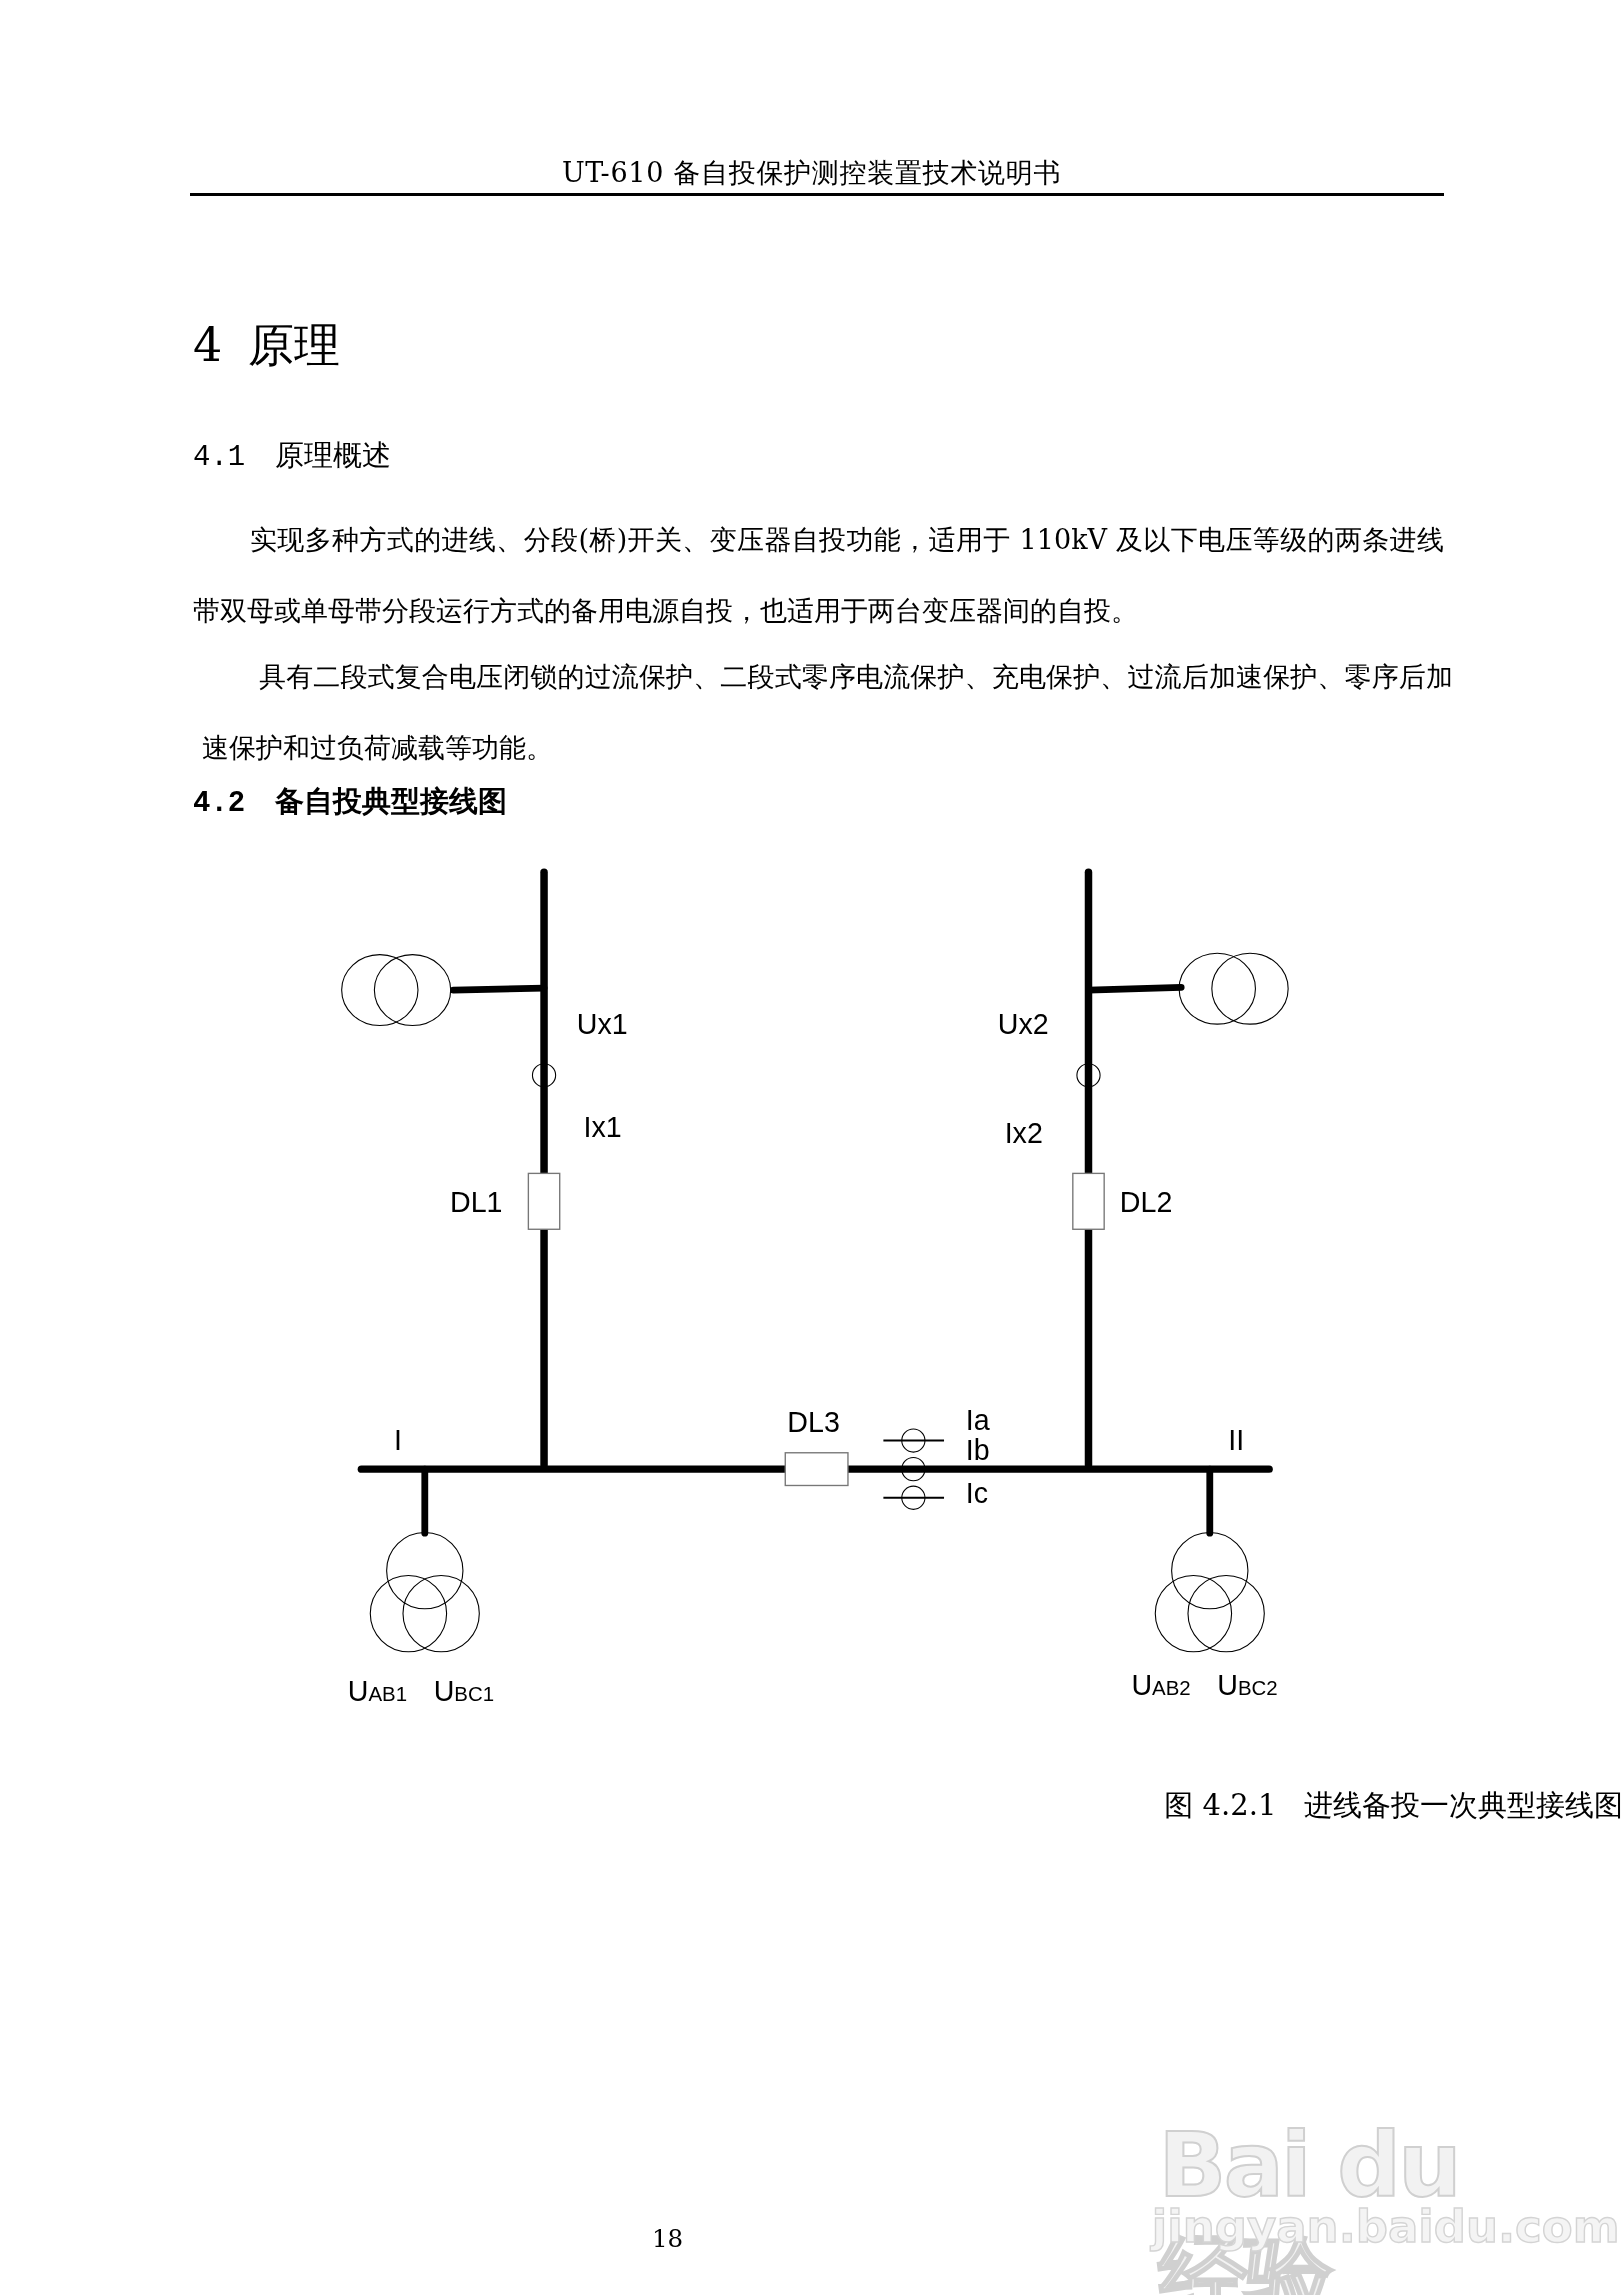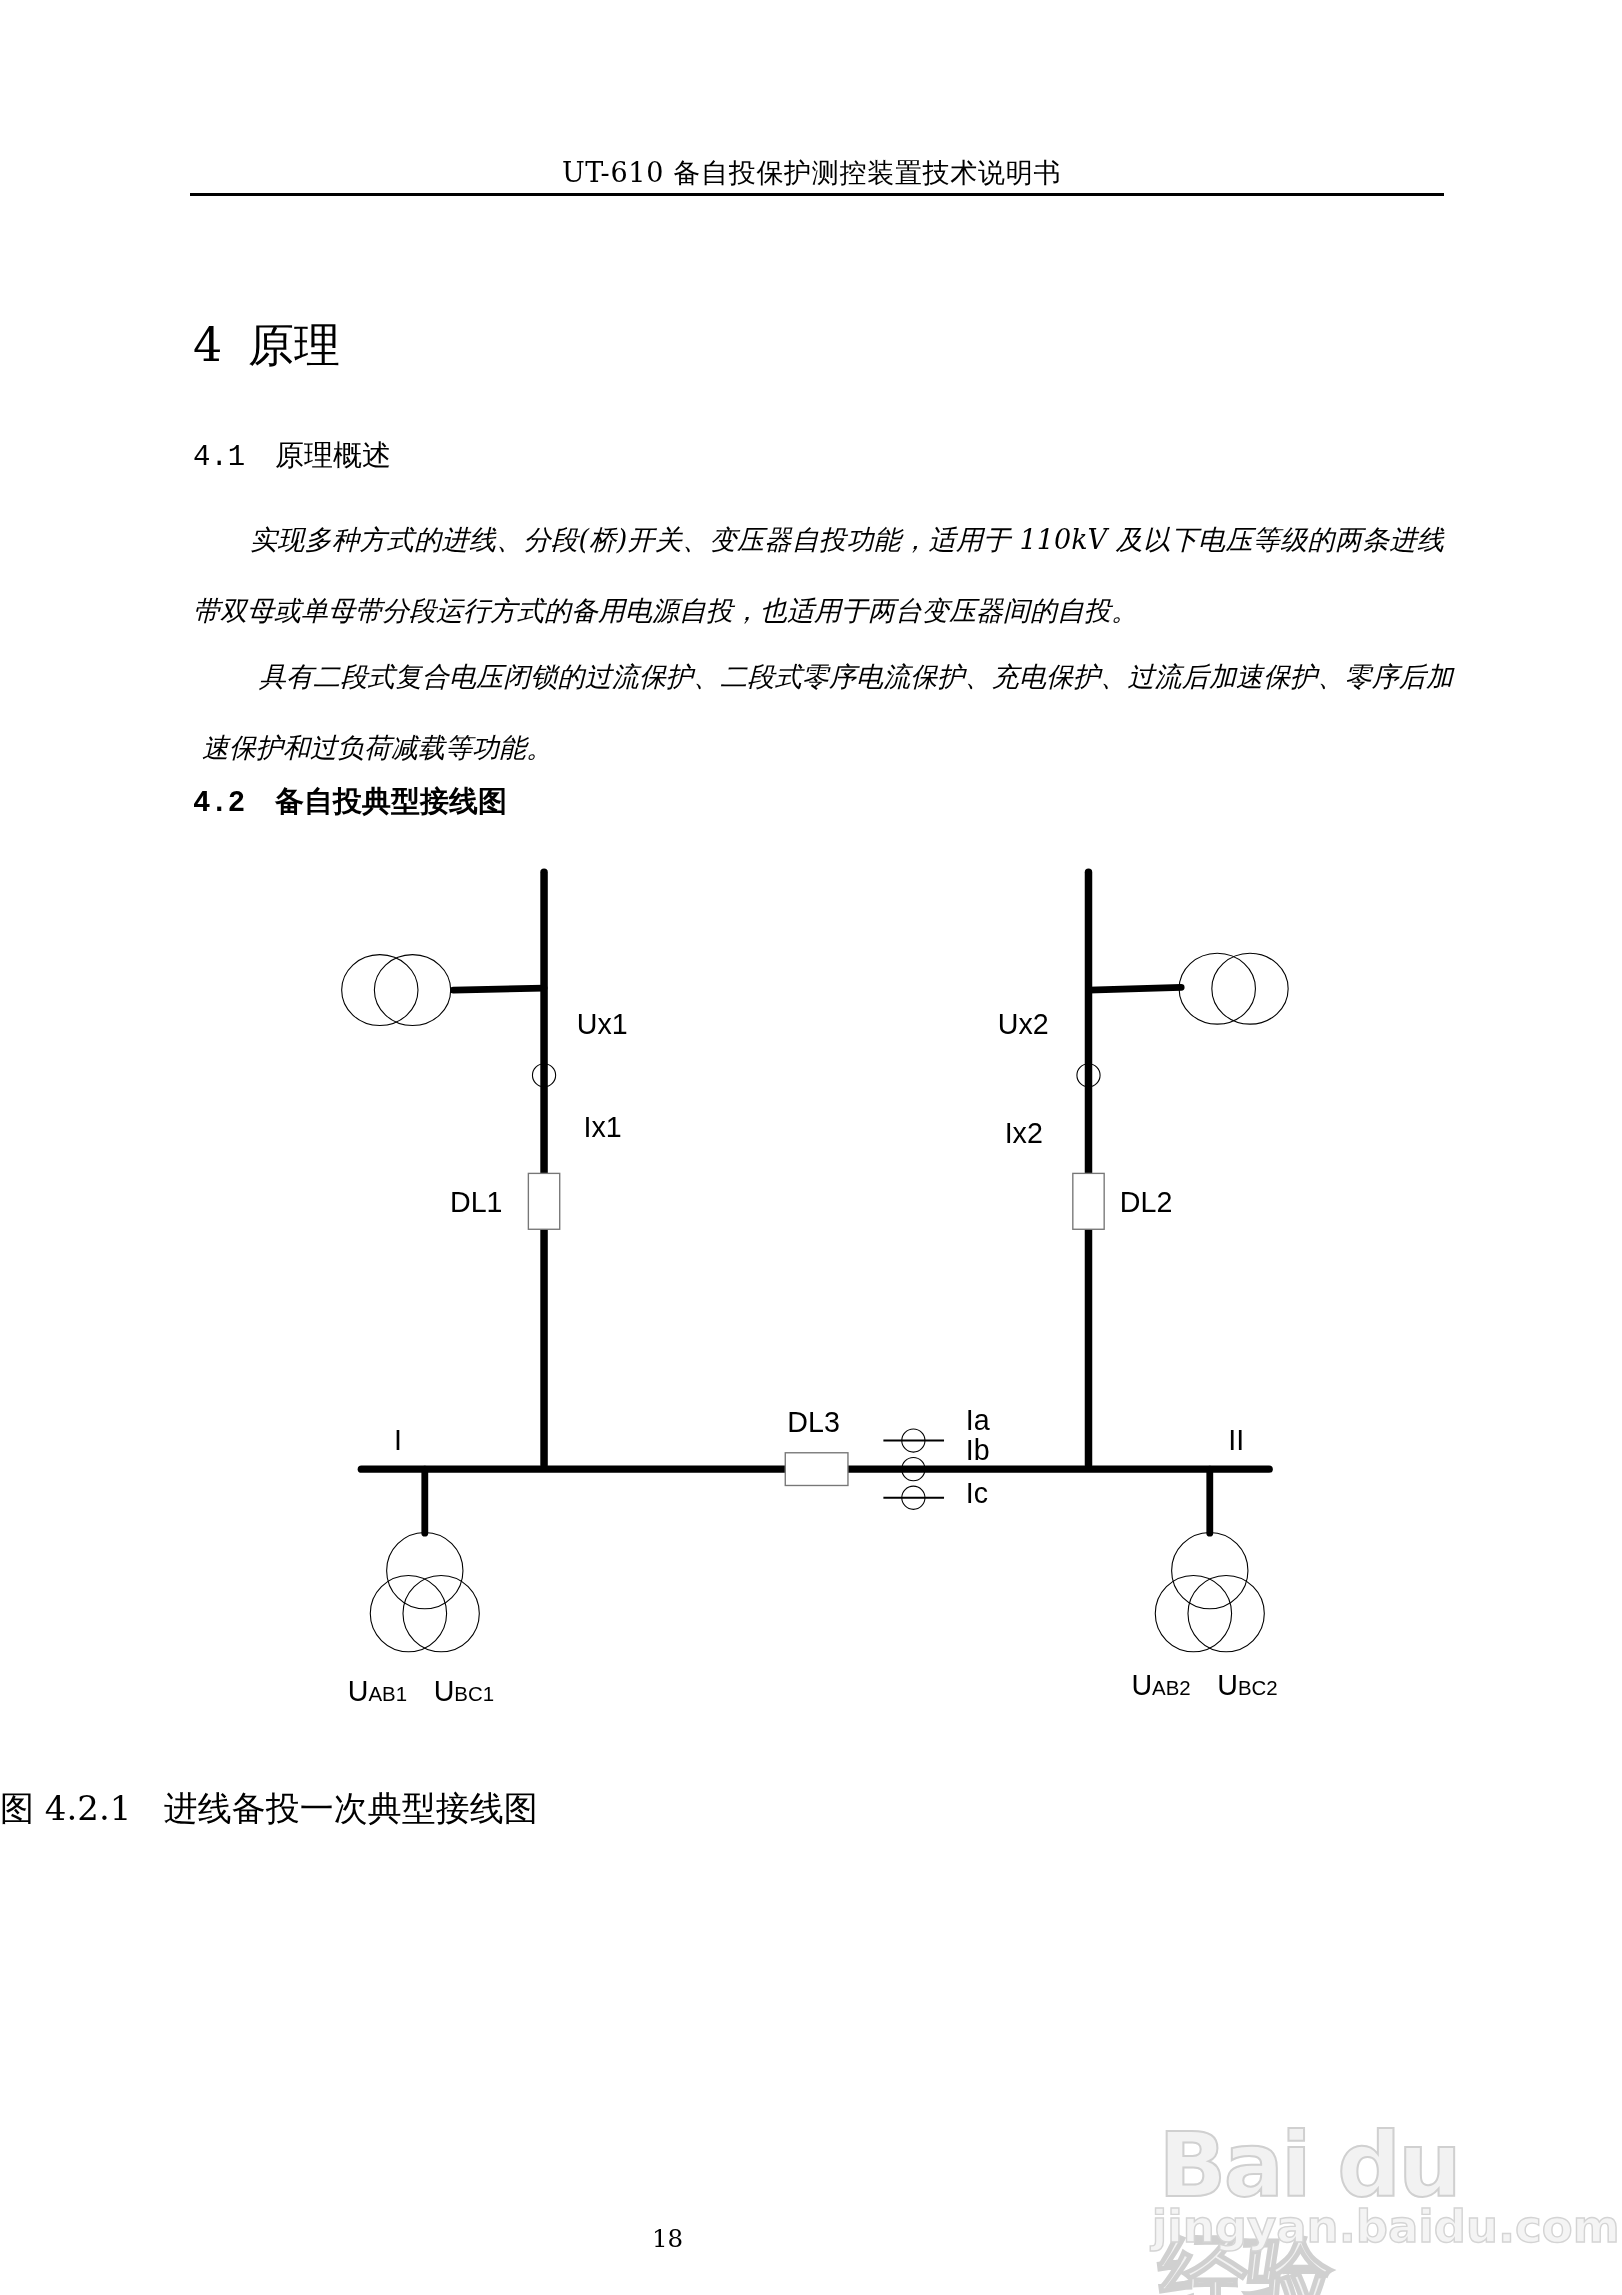--- a/index.html
+++ b/index.html
@@ -7,24 +7,24 @@
          font-family:"DejaVu Serif","Liberation Serif",serif; color:#000; }
   .abs { position:absolute; }
   .header-title { left:0; width:1623px; top:155px; text-align:center; font-size:27px; letter-spacing:0.7px; }
   .header-rule { left:190px; width:1254px; top:193px; height:2.7px; background:#000; }
   .h1 { left:193px; top:315px; font-size:46px; }
   .h1 .num { display:inline-block; width:55px; }
   .h2 { left:193px; font-size:29px;font-family:Liberation Mono, monospace; }
   .h2 .num { display:inline-block; width:82px; }
   .h2-a { top:436px; }
   .h2-b { top:782px; font-weight:bold; }
-  .para { left:193px; width:1251px; font-size:27px; line-height:71px; text-indent:57px; text-align:justify;font-style:italic; }
+  .para { left:193px; width:1251px; font-size:27px; line-height:71px; text-indent:57px; text-align:justify; }
   .para-1 { top:504px; }
   .para-2 { top:632px; }
-  .caption { left:0; width:1623px; top:1786px; text-align:left; font-size:34px; }
+  .caption { left:0; width:1623px; top:1786px; text-align:right; font-size:29px; }
   .page-num { left:0; width:1335px; top:2184px; text-align:center; font-size:24.5px;margin-top:40px; }
   .diagram { left:0; top:0; }
   .lbl { font-family:"Liberation Sans","DejaVu Sans",sans-serif; font-size:42px; fill:#000; }
   .lbl-sub { font-size:30px; }
   .watermark { left:1145px; top:2072px; width:382px; height:198px; color:#e6e6e6;
                font-family:"DejaVu Sans",sans-serif; font-weight:bold; }
   .wm-logo { position:absolute; left:13.6px; top:41px; font-size:89px; letter-spacing:-2.7px;
              color:#f2f2f2; -webkit-text-stroke:2px #d0d0d0; }
   .wm-url { position:absolute; left:6.8px; top:128px; font-size:45px; color:#f4f4f4; -webkit-text-stroke:1.4px #d4d4d4; }
 </style>

